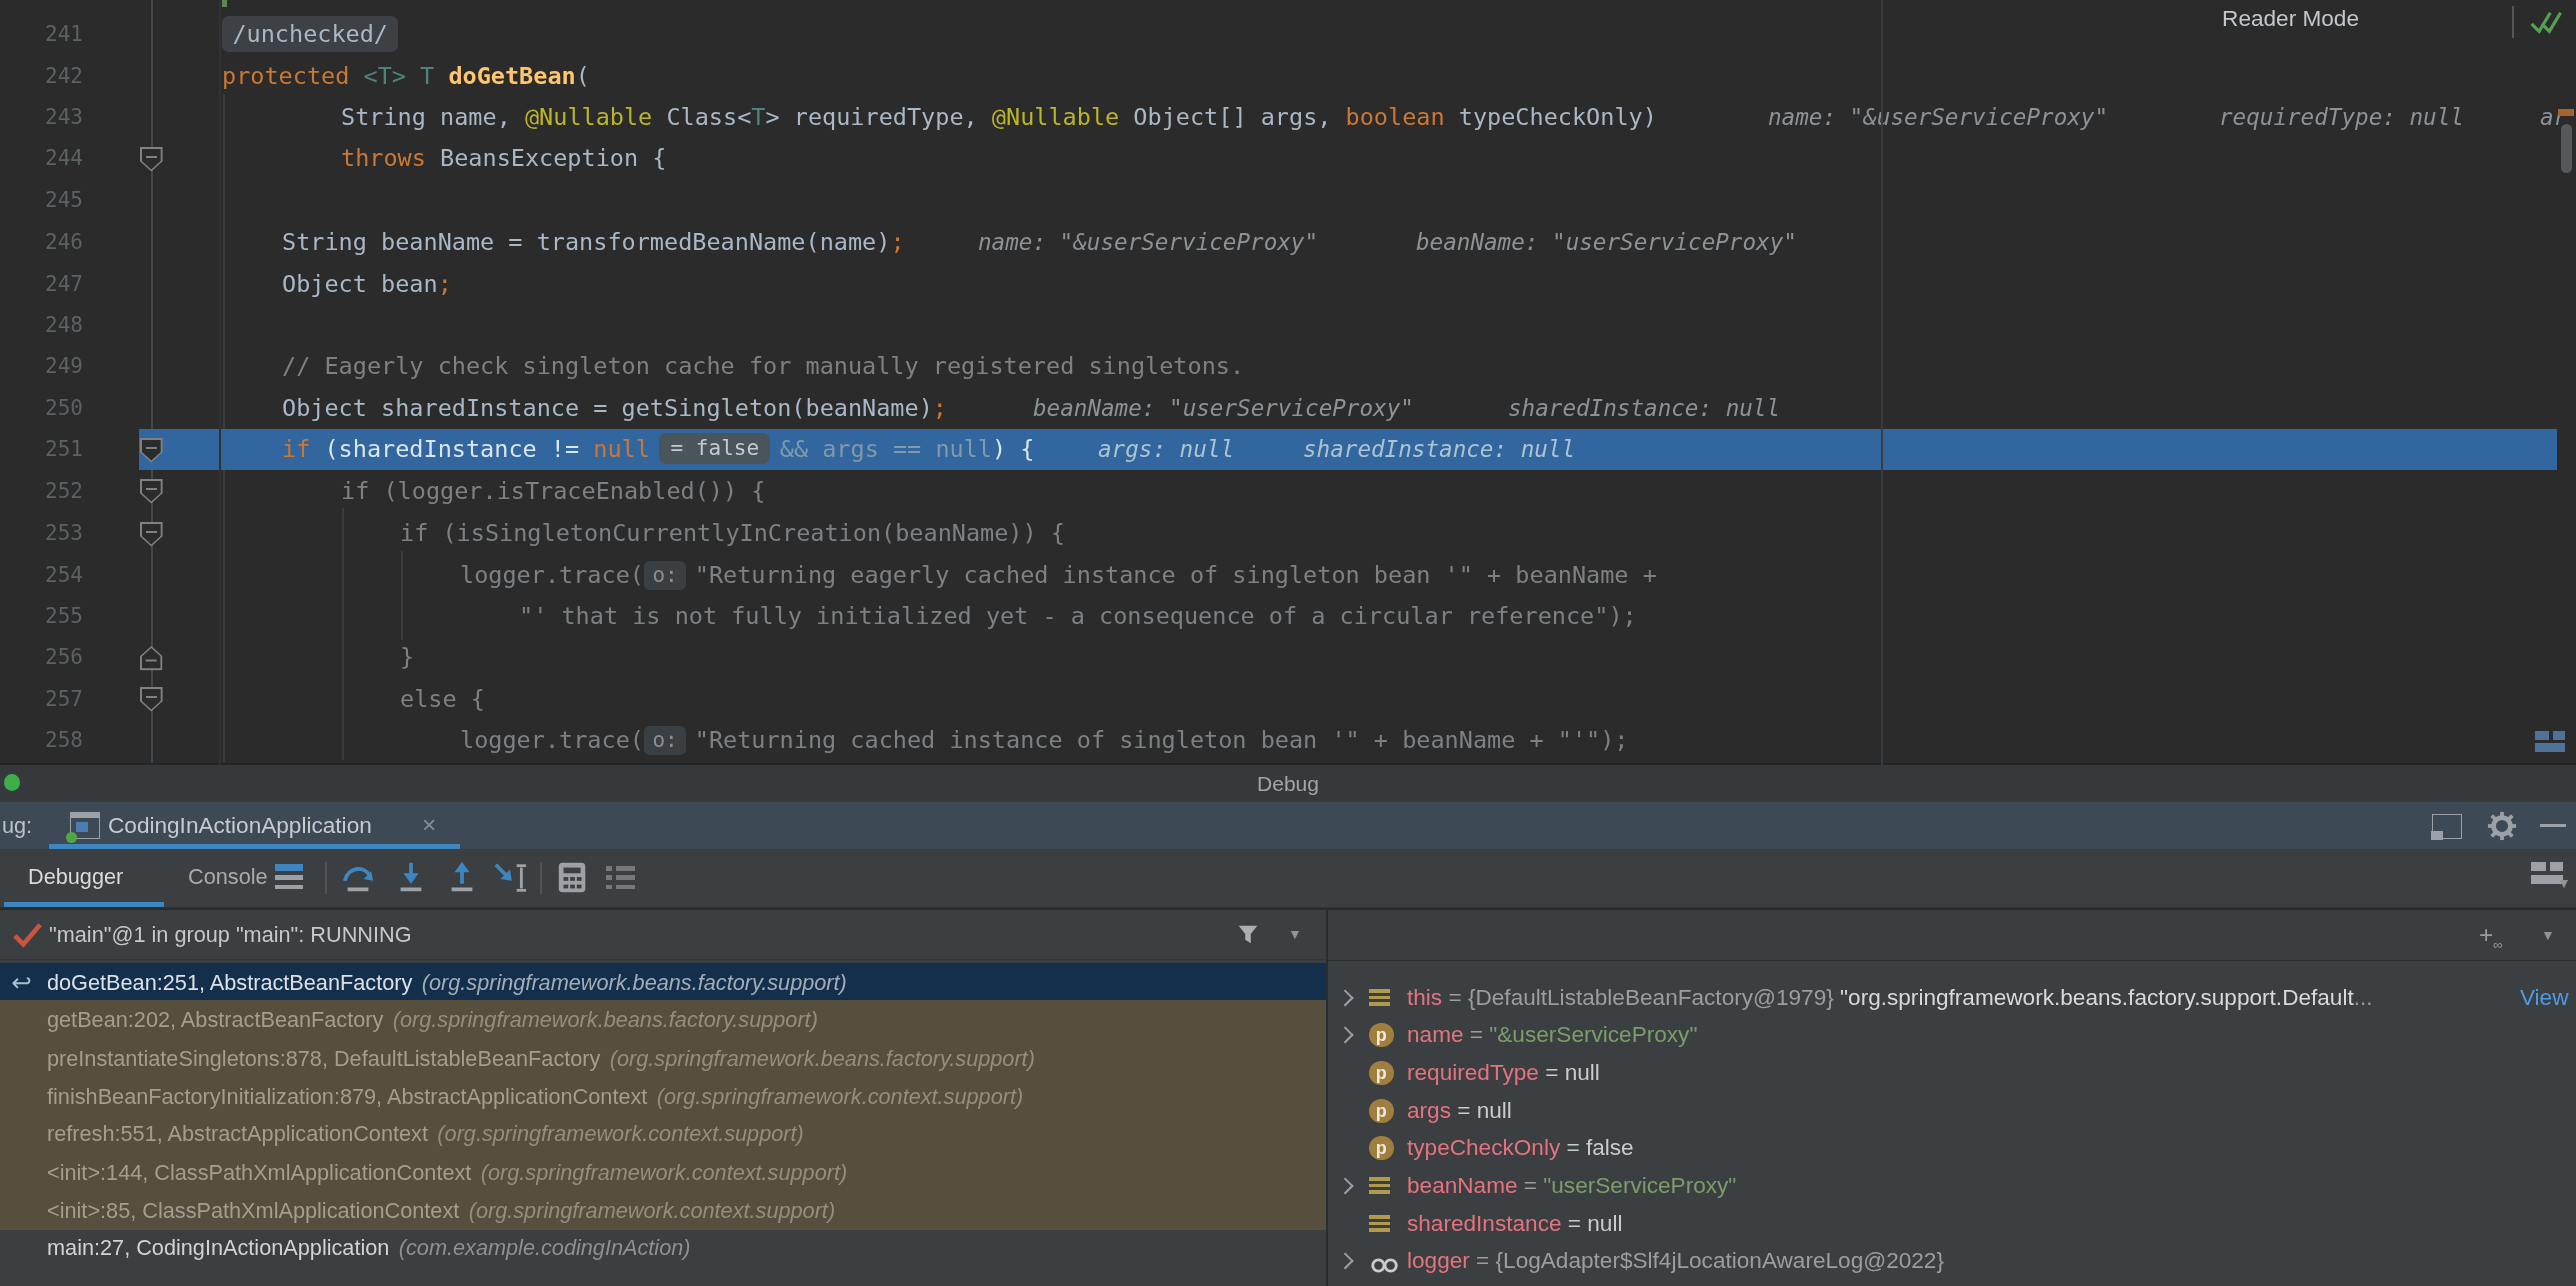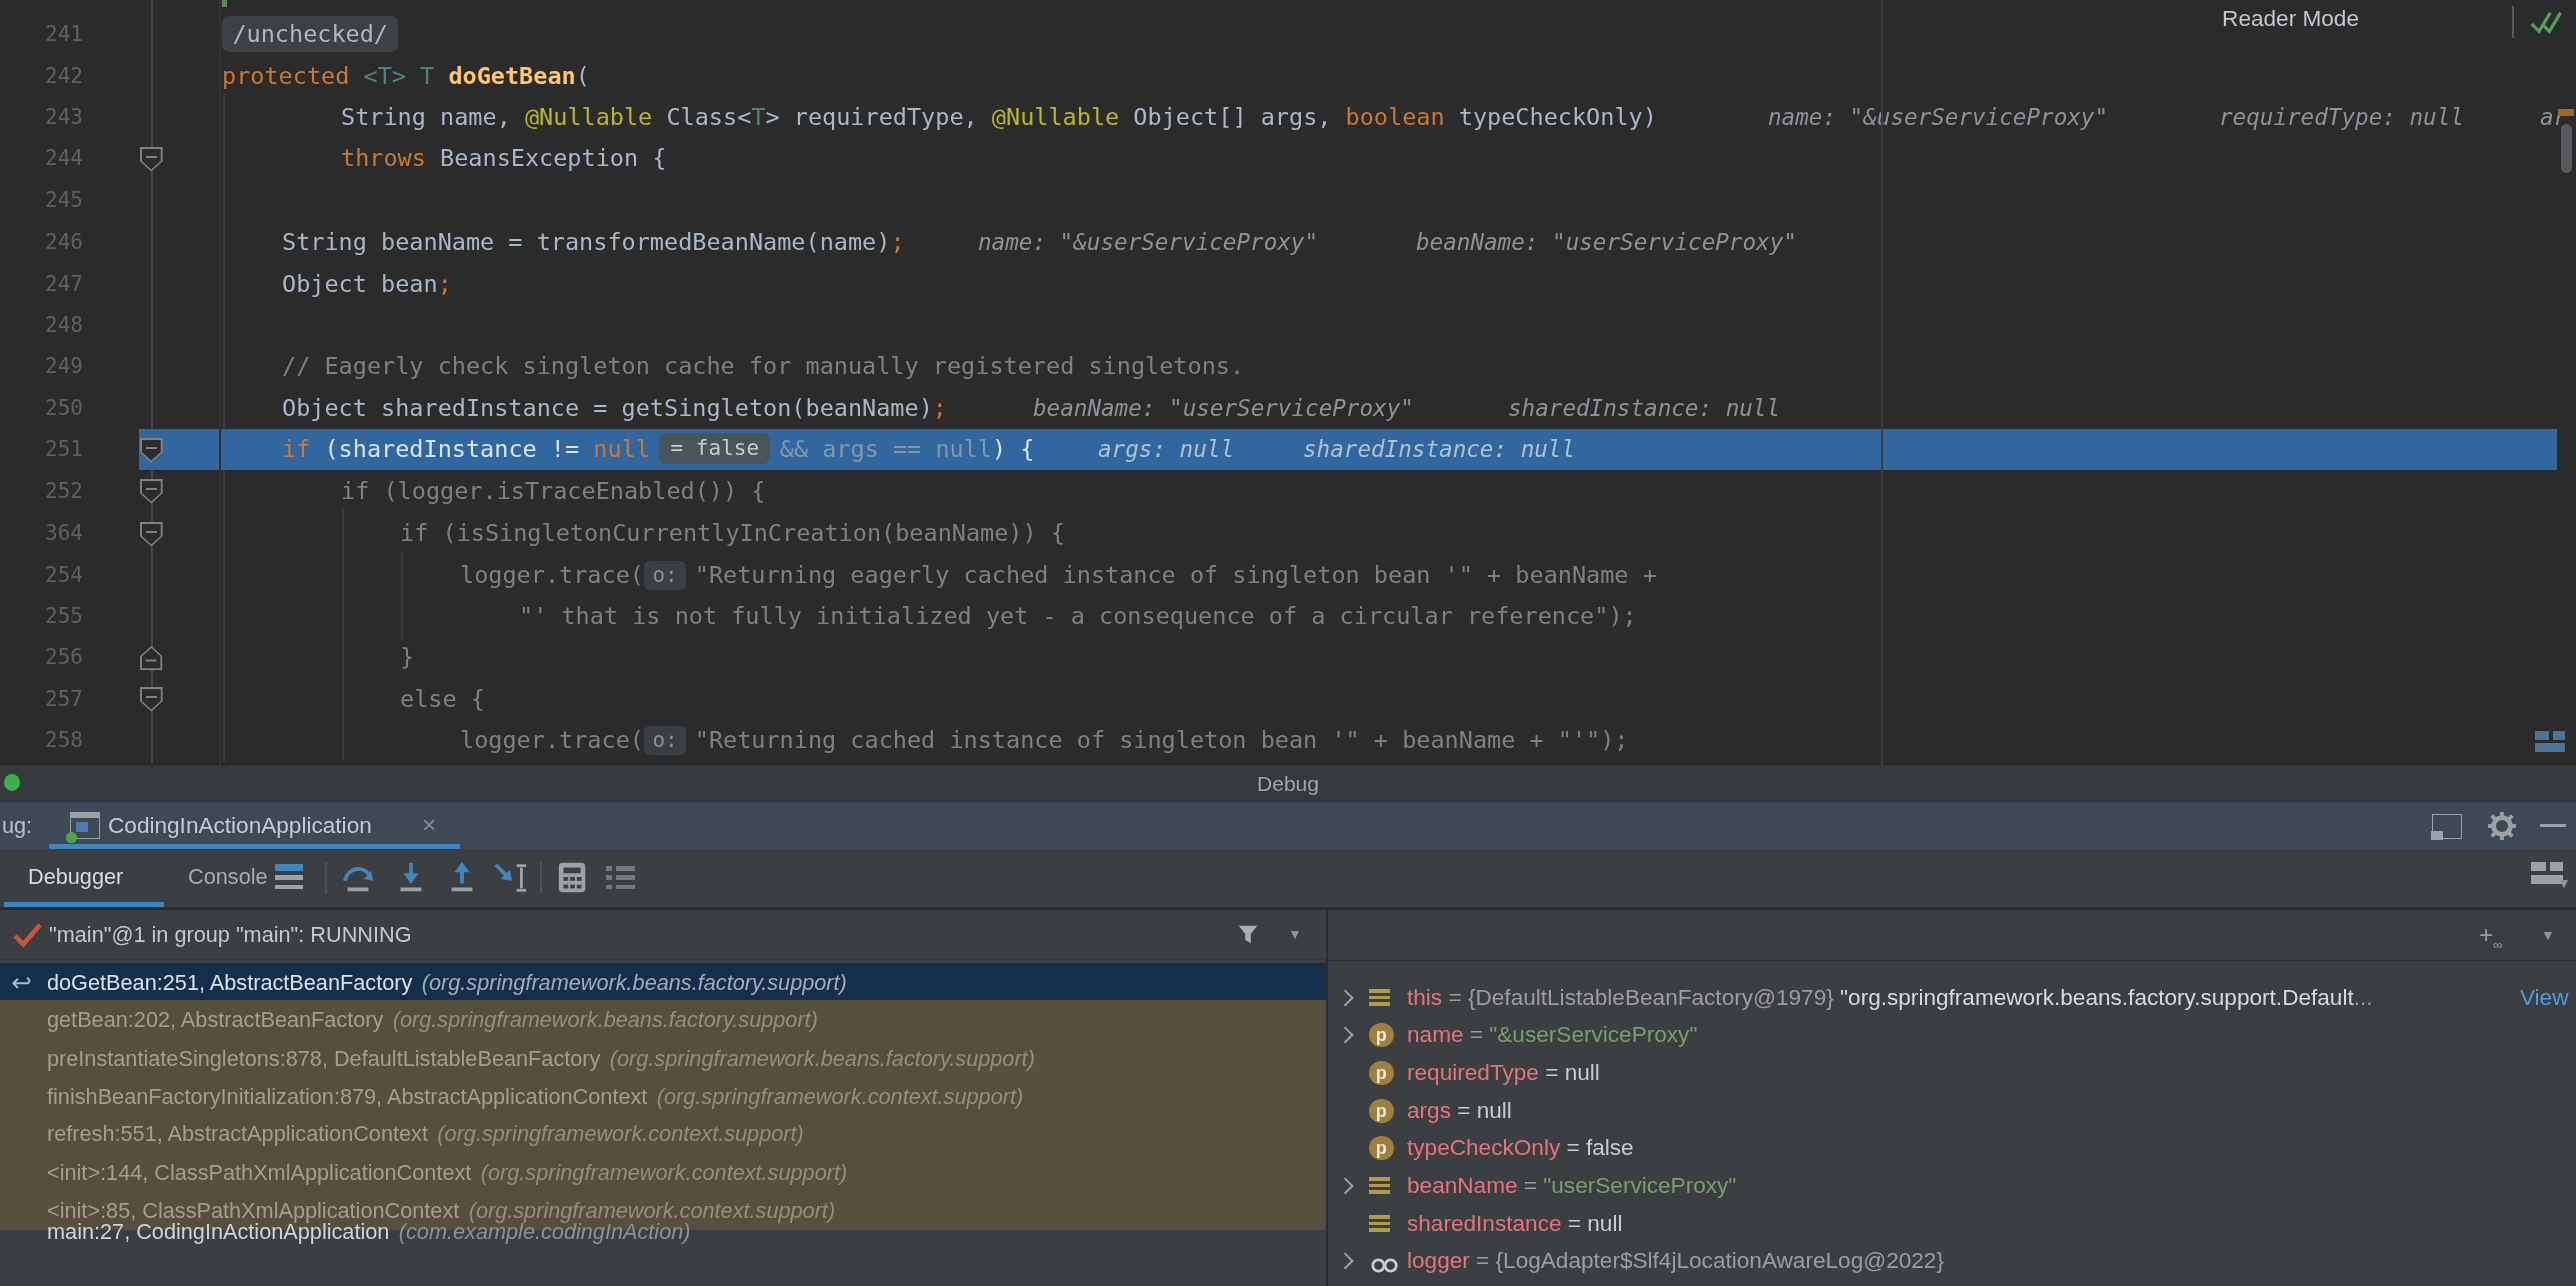--- a/index.html
+++ b/index.html
@@ -153,21 +153,21 @@
           <i class="f1"></i>
           <i class="f2"></i>
           <i class="f3"></i>
         </div>
         <div class="ln" style="top: 471px;">252</div>
         <div class="fold" style="top: 479px;">
           <i class="f1"></i>
           <i class="f2"></i>
           <i class="f3"></i>
         </div>
-        <div class="ln" style="top: 513px;">364</div>
+        <div class="ln" style="top: 513px;">253</div>
         <div class="fold" style="top: 522px;">
           <i class="f1"></i>
           <i class="f2"></i>
           <i class="f3"></i>
         </div>
         <div class="ln" style="top: 555px;">254</div>
         <div class="ln" style="top: 596px;">255</div>
         <div class="ln" style="top: 637px;">256</div>
         <div class="fold up" style="top: 646px;">
           <i class="f1"></i>
@@ -338,21 +338,21 @@
       <span id="thread-caret" class="caret">▼</span>
     </div>
     <div id="frames-list">
         <div class="frame-row sel" style="top: 53px;"><span class="fr-ic">↩</span><span class="fr-m">doGetBean:251, AbstractBeanFactory</span><span class="fr-p">(org.springframework.beans.factory.support)</span></div>
         <div class="frame-row lib" style="top: 90px;"><span class="fr-m">getBean:202, AbstractBeanFactory</span><span class="fr-p">(org.springframework.beans.factory.support)</span></div>
         <div class="frame-row lib" style="top: 129px;"><span class="fr-m">preInstantiateSingletons:878, DefaultListableBeanFactory</span><span class="fr-p">(org.springframework.beans.factory.support)</span></div>
         <div class="frame-row lib" style="top: 167px;"><span class="fr-m">finishBeanFactoryInitialization:879, AbstractApplicationContext</span><span class="fr-p">(org.springframework.context.support)</span></div>
         <div class="frame-row lib" style="top: 204px;"><span class="fr-m">refresh:551, AbstractApplicationContext</span><span class="fr-p">(org.springframework.context.support)</span></div>
         <div class="frame-row lib" style="top: 243px;"><span class="fr-m">&lt;init&gt;:144, ClassPathXmlApplicationContext</span><span class="fr-p">(org.springframework.context.support)</span></div>
         <div class="frame-row lib" style="top: 281px;"><span class="fr-m">&lt;init&gt;:85, ClassPathXmlApplicationContext</span><span class="fr-p">(org.springframework.context.support)</span></div>
-        <div class="frame-row" style="top: 302px;"><span class="fr-m">main:27, CodingInActionApplication</span><span class="fr-p">(com.example.codingInAction)</span></div>
+        <div class="frame-row" style="top: 318px;"><span class="fr-m">main:27, CodingInActionApplication</span><span class="fr-p">(com.example.codingInAction)</span></div>
       </div>
   </section>
 
   <div id="pane-divider"></div>
 
   <section id="vars-pane">
     <div id="eval-row">
       <span id="watch-add"><span>+</span><sub>∞</sub></span>
       <span id="eval-caret" class="caret">▼</span>
     </div>

